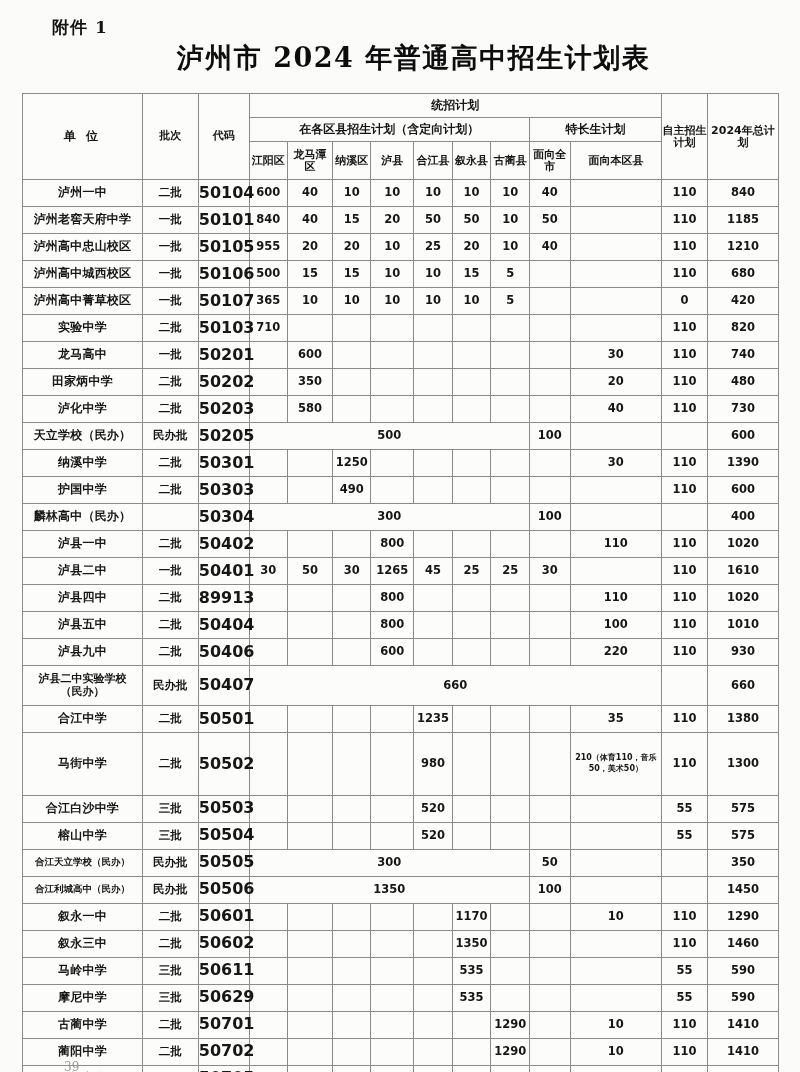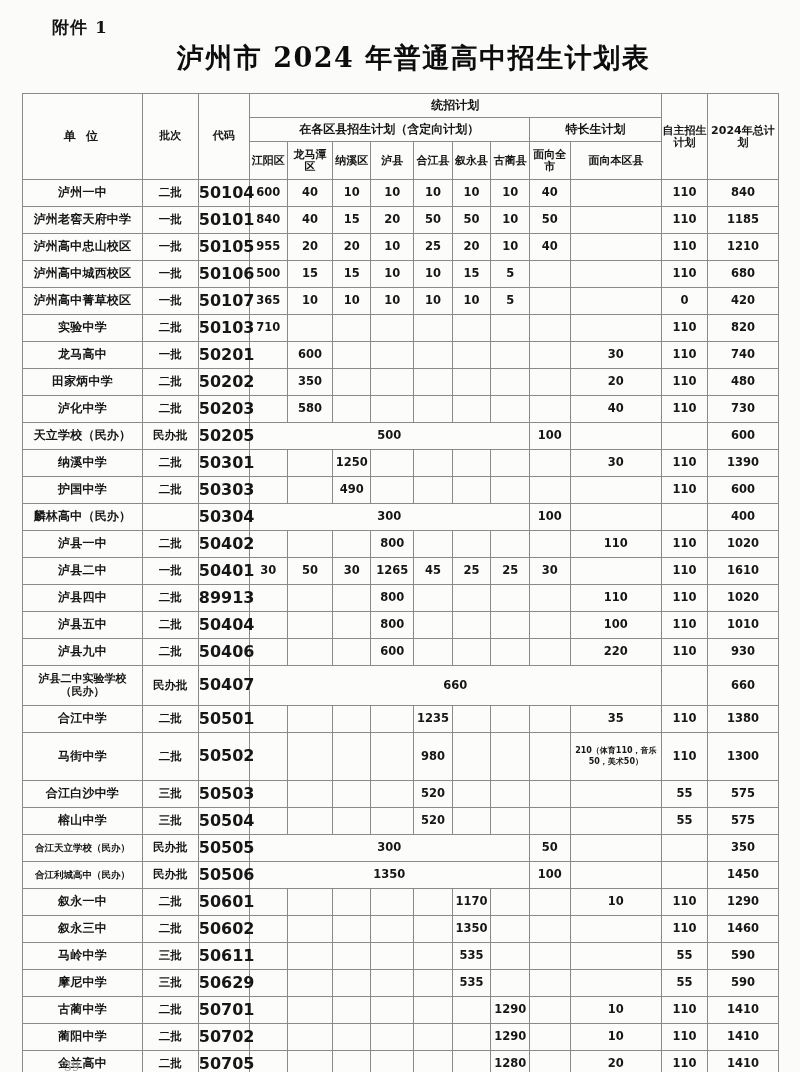--- a/index.html
+++ b/index.html
@@ -74,21 +74,21 @@
     white-space:nowrap;
   }
   tbody td.name.small{font-size:9.5px; letter-spacing:0;}
   tbody td.name.two{font-size:11px; line-height:1.15; white-space:normal;}
   tbody td.num{font-size:11.5px;}
   tbody td.batch{font-size:11.5px;font-family:Liberation Mono, monospace;}
   tbody td.code{font-size:16px;}
   tbody td.spec-multi{
     font-size:8px;
     line-height:1.35;
-    padding:6px 1px;
+    padding:20px 1px;
     white-space:normal;
   }
   tr.tall{height:48px;}
   tr.tall2{height:40px;}
   .pagenum{
     position:absolute;
     left:64px; top:1060px;
     font-family:"DejaVu Serif","Liberation Serif",serif;
     font-size:12px;
     color:#9a9a9a;

